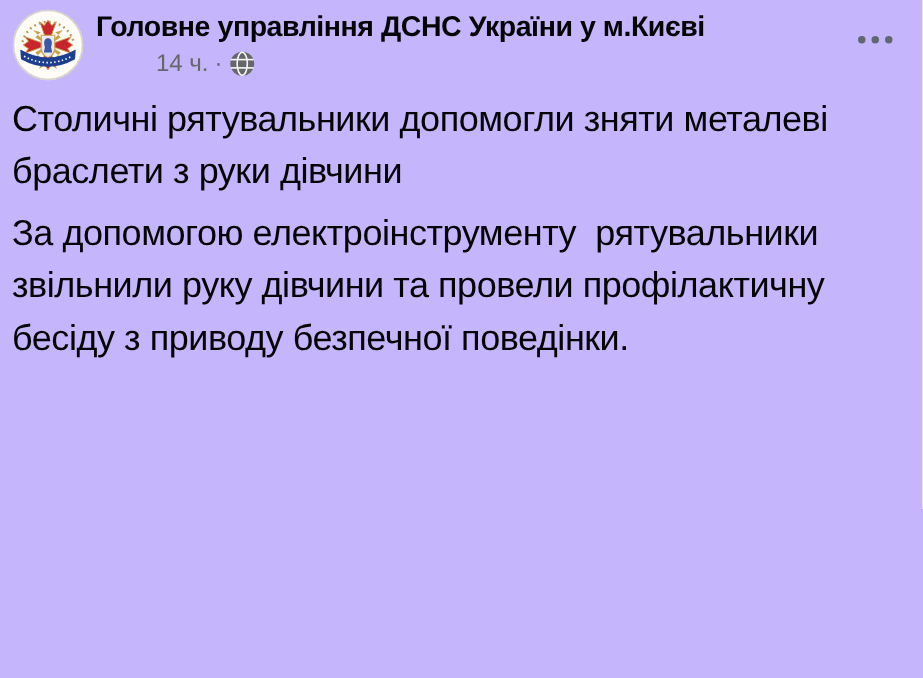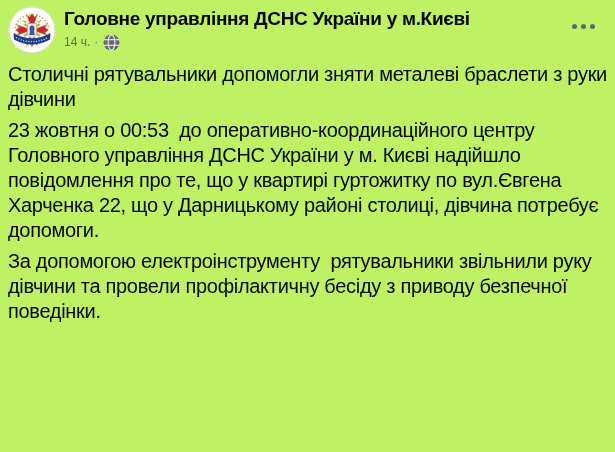--- a/index.html
+++ b/index.html
@@ -1,21 +1,21 @@
 <!DOCTYPE html>
 <html><head>
 <meta charset="utf-8">
 <style>
   * { margin: 0; padding: 0; box-sizing: border-box; }
   html, body { background: #ffffff; }
   .post {
     position: relative;
     width: 615px;
     height: 452px;
-    background: #bef264;
+    background: #c4b5fd;
     font-family: "Liberation Sans", sans-serif;
     color: #050505;
     overflow: hidden;
   }
   .post-header {
     display: flex;
     align-items: flex-start;
     padding: 6px 16px 0 8px;
     height: 58px;
   }
@@ -40,23 +40,24 @@
     letter-spacing: -0.3px;
     line-height: 24px;
     white-space: nowrap;
     cursor: pointer;
   }
   .meta {
     display: flex;
     align-items: center;
     gap: 4px;
     margin-top: 2px;
-    font-size: 12px;
+    font-size: 16px;
     color: #65676b;
     line-height: 19px;
+    margin-left: 40px;
   }
   .meta .timestamp { cursor: pointer; }
   .globe { display: inline-flex; align-items: center; margin-left: 1px; }
   .more-btn {
     position: absolute;
     top: 14px;
     right: 16px;
     width: 32px;
     height: 24px;
     display: flex;
@@ -70,22 +71,22 @@
     width: 5px;
     height: 5px;
     border-radius: 50%;
     background: #606770;
     display: block;
   }
   .post-body {
     padding: 4px 8px 0 8px;
   }
   .post-body p {
-    font-size: 20px;
-    line-height: 25px;
+    font-size: 24px;
+    line-height: 35px;
     letter-spacing: -0.3px;
     color: #050505;
     margin: 0 0 6px 0;
     white-space: pre-wrap;
   }
 </style>
 </head>
 <body>
 
 <div class="post">
@@ -137,17 +138,16 @@
     <div class="more-btn">
       <i></i>
         <i></i>
         <i></i>
     </div>
 
   </div>
 
   <div class="post-body">
     <p>Столичні рятувальники допомогли зняти металеві браслети з руки дівчини</p>
-    <p>23 жовтня о 00:53  до оперативно-координаційного центру Головного управління ДСНС України у м. Києві надійшло повідомлення про те, що у квартирі гуртожитку по вул.Євгена Харченка 22, що у Дарницькому районі столиці, дівчина потребує допомоги.</p>
     <p>За допомогою електроінструменту  рятувальники звільнили руку дівчини та провели профілактичну бесіду з приводу безпечної поведінки.</p>
   </div>
 
 </div>
 
 </body></html>

